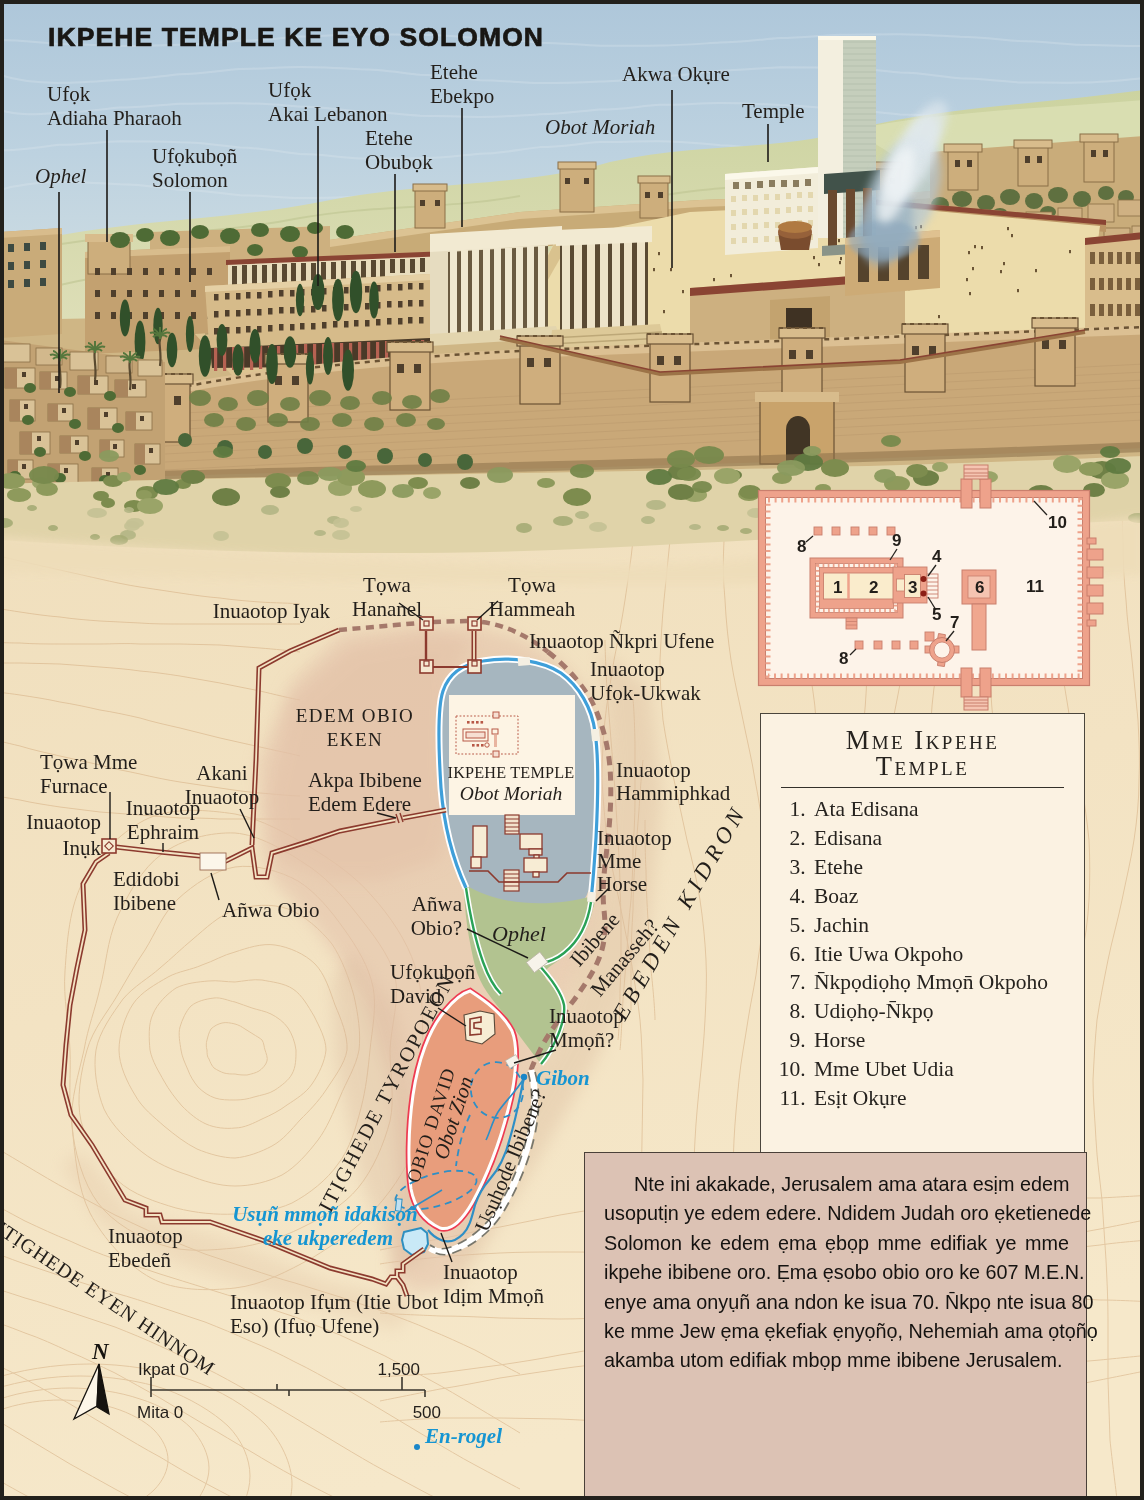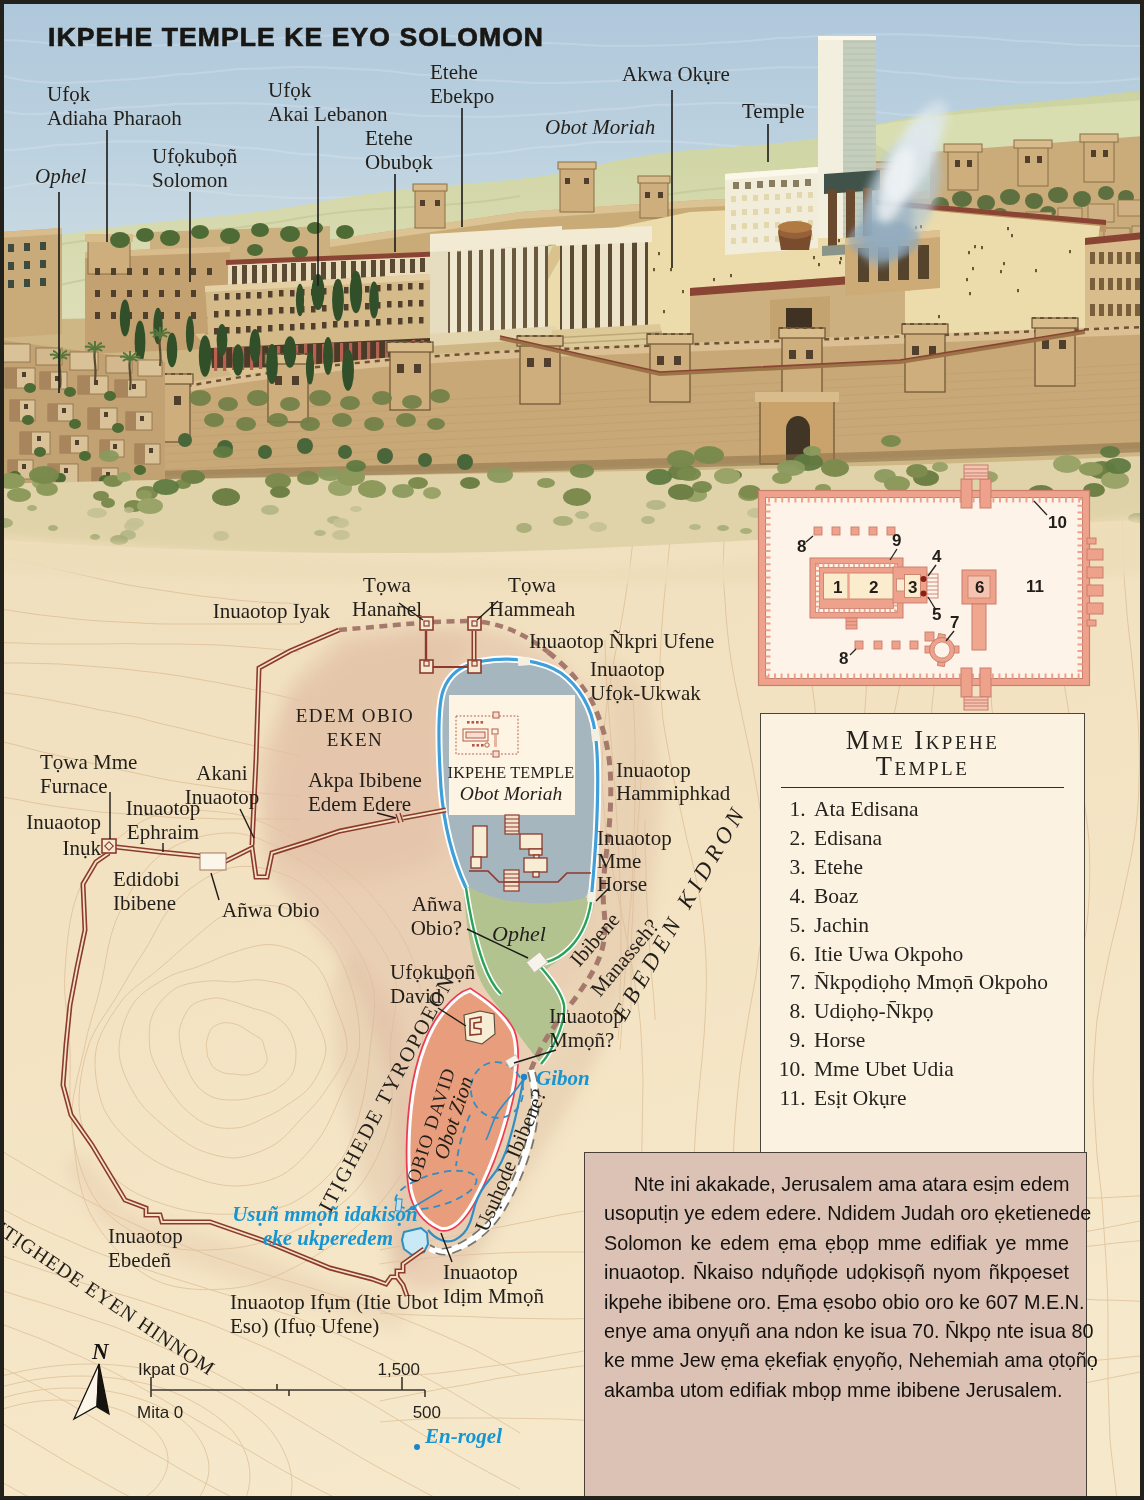--- a/index.html
+++ b/index.html
@@ -1387,21 +1387,20 @@
 <li>Horse</li>
 <li>Mme Ubet Udia</li>
 <li>Esịt Okụre</li>
 </ol>
 </div>
 
 <div class="textbox">
 <div class="first">Nte ini akakade, Jerusalem ama atara esịm edem</div>
 <div>usoputịn ye edem edere. Ndidem Judah oro ẹketienede</div>
 <div>Solomon ke edem ẹma ẹbọp mme edifiak ye mme</div>
-<div>inuaotop. N̄kaiso ndụñọde udọkisọñ nyom ñkpọeset</div>
 <div>ikpehe ibibene oro. Ẹma ẹsobo obio oro ke 607 M.E.N.</div>
 <div>enye ama onyụñ ana ndon ke isua 70. N̄kpọ nte isua 80</div>
 <div>ke mme Jew ẹma ẹkefiak ẹnyọñọ, Nehemiah ama ọtọñọ</div>
 <div class="last">akamba utom edifiak mbọp mme ibibene Jerusalem.</div>
 </div>
 
 <div style="position:absolute;left:0;top:0;width:1144px;height:1500px;border:4px solid #23211c;box-sizing:border-box;pointer-events:none;"></div>
 </div>
 
 </body></html>

